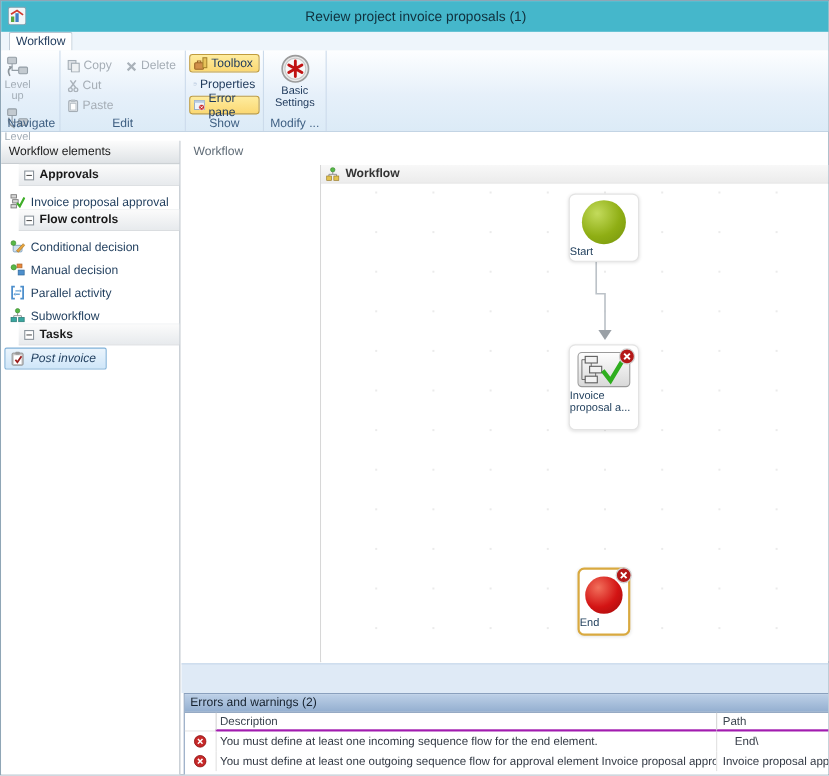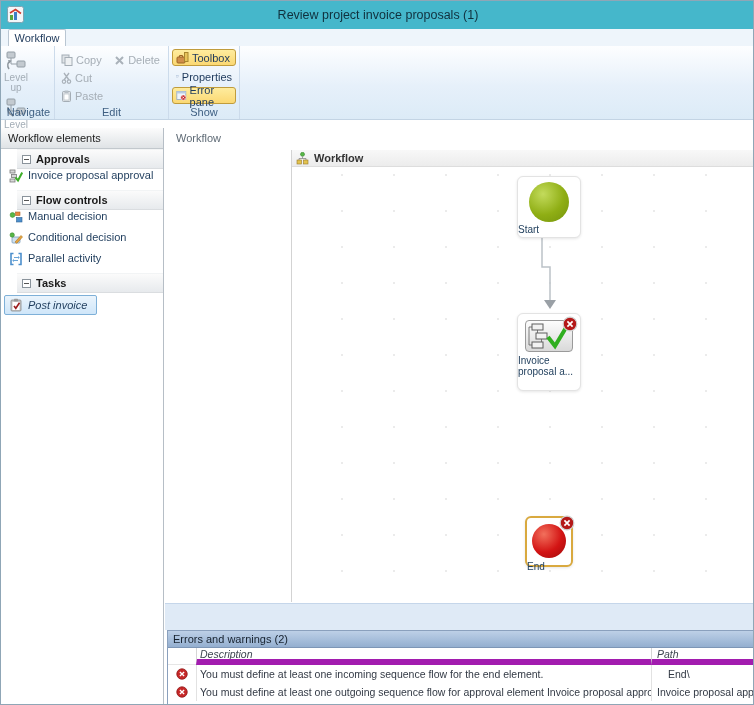--- a/index.html
+++ b/index.html
@@ -47,21 +47,21 @@
   
   .sidebar{position:absolute;left:0;top:127px;width:163px;height:578px;background:#ffffff;
     border-right:1px solid #b6bec6;}
   .sidebar-header{height:21px;line-height:21px;padding-left:7px;font-size:11px;font-weight:normal;
     color:#1c1c1c;background:linear-gradient(#fcfcfc,#dfe3e6);border-bottom:1px solid #c2c8cd;}
   .section-header{height:20px;line-height:20px;display:flex;align-items:center;gap:5px;
     padding-left:5px;font-size:11px;font-weight:bold;color:#1a1a1a;
     background:linear-gradient(#fbfbfb,#e7eaed);border-bottom:1px solid #dadde0;border-top:1px solid #f2f4f5;margin-left:16px;}
   .collapse-box{width:9px;height:9px;border:1px solid #8a939b;background:#fff;position:relative;flex:none;}
   .collapse-box::after{content:"";position:absolute;left:1px;top:3px;width:5px;height:1px;background:#555;}
-  .side-item{height:21px;display:flex;align-items:flex-start;gap:5px;padding-left:8px;
+  .side-item{height:21px;display:flex;align-items:flex-end;gap:5px;padding-left:8px;
     font-size:11px;color:#1e3c5c;}
   .side-item .ic{width:14px;height:14px;flex:none;}
   .side-item.selected{height:auto;padding:0;margin:2px 0 0 3px;}
   .sel-box{display:inline-flex;align-items:center;gap:5px;padding:2px 9px 2px 4px;
     background:linear-gradient(#eaf4fc,#cfe6f9);border:1px solid #7eb0d8;border-radius:2px;font-style:italic;}
   
   .breadcrumb{position:absolute;left:175px;top:131px;font-size:11px;color:#5f6b76;}
   .canvas{position:absolute;left:290px;top:149px;width:464px;height:452px;
     border-left:1px solid #d3d3d3;}
   .canvas-header{height:17px;background:linear-gradient(#f8f8f8,#ececec);
@@ -73,21 +73,21 @@
     background-size:52px 36px;background-position:24px 26px;overflow:hidden;}
   .node{position:absolute;background:#fff;border:1px solid #e3e3e3;border-radius:6px;
     box-shadow:0 1px 3px rgba(0,0,0,0.10);text-align:left;}
   .node .nlabel{font-size:10px;color:#24425f;line-height:11px;}
   .node-start{left:225px;top:9px;width:64px;height:62px;}
   .start-circle{width:40px;height:40px;border-radius:50%;margin:5px auto 2px auto;
     background:radial-gradient(circle at 35% 30%,#c3db5c,#8fae14 55%,#74930c);}
   .node-approval{left:225px;top:146px;width:64px;height:78px;}
   .appr-box{width:48px;height:32px;margin:6px auto 3px auto;border:1px solid #9a9a9a;border-radius:4px;
     background:linear-gradient(#fdfdfd,#d9d9d9);}
-  .node-end{left:233px;top:349px;width:48px;height:51px;border:2px solid #d9a93f;border-radius:6px;}
+  .node-end{left:233px;top:349px;width:48px;height:62px;border:2px solid #d9a93f;border-radius:6px;}
   .end-circle{width:34px;height:34px;border-radius:50%;margin:6px auto 3px auto;
     background:radial-gradient(circle at 35% 30%,#f2705c,#d31414 55%,#9e0a0a);}
   .badge{position:absolute;width:16px;height:16px;}
   .badge-appr{top:2px;right:2px;}
   .badge-end{top:-3px;right:-4px;}
   .connector{position:absolute;left:0;top:0;pointer-events:none;}
   
   .bottom-strip{position:absolute;left:164px;top:602px;width:590px;height:27px;
     background:#dfeaf6;border-top:1px solid #c5d6ea;}
   .errors-panel{position:absolute;left:166px;top:629px;width:588px;height:76px;
@@ -95,21 +95,21 @@
   .errors-header{height:17px;line-height:16px;padding-left:5px;font-size:11px;color:#16212e;
     background:linear-gradient(#bdd0e7,#94afd0);border-bottom:1px solid #7d96b6;}
   .etable{width:100%;font-size:10.5px;color:#333a45;}
   .erow2{display:flex;height:18px;align-items:center;}
   .ehead{height:17px;color:#3c4650;}
   .ecol-icon{width:28px;flex:none;display:flex;justify-content:center;align-items:center;}
   .ecol-desc{width:455px;flex:none;padding-left:3px;border-left:1px solid #e2e2e2;
     white-space:nowrap;overflow:hidden;height:100%;display:flex;align-items:center;}
   .ecol-path{flex:1;padding-left:5px;border-left:1px solid #e2e2e2;
     white-space:nowrap;overflow:hidden;height:100%;display:flex;align-items:center;}
-  .ehead .ecol-desc,.ehead .ecol-path{border-left:1px solid #d5d5d5;border-bottom:6px solid #a21caf;font-style:italic;}
+  .ehead .ecol-desc,.ehead .ecol-path{border-left:1px solid #d5d5d5;border-bottom:2px solid #a21caf;}
   .ehead .ecol-icon{border-bottom:1px solid #e6e6e6;height:100%;}
   .path-indent{padding-left:16px;}
   .eicon{width:12px;height:12px;}
 </style>
 </head>
 <body>
 
 <div id="window">
 
   <div class="titlebar">
@@ -213,20 +213,31 @@
           <rect x="1" y="1.5" width="11" height="10" fill="#eef4fb" stroke="#93a9c4"></rect>
           <rect x="1" y="1.5" width="11" height="2.5" fill="#b8cbe2"></rect>
           <circle cx="9" cy="9" r="3.2" fill="#c62828" stroke="#fff" stroke-width="0.7"></circle>
           <path d="M7.8 7.8 L10.2 10.2 M10.2 7.8 L7.8 10.2" stroke="#fff" stroke-width="1"></path>
         </svg>
         <span>Error pane</span>
       </div>
       <div class="group-label">Show</div>
     </div>
 
+    <div class="rgroup g-modify">
+      <div>
+        <svg class="ic" viewBox="0 0 27 27">
+          <circle cx="13.5" cy="13.5" r="12" fill="#e8e8e8" stroke="#9b9b9b" stroke-width="1.5"></circle>
+          <circle cx="13.5" cy="13.5" r="9.5" fill="#f7f7f7" stroke="#c9c9c9"></circle>
+          <path d="M13.5 6.5 V20.5 M7.5 10 L19.5 17 M19.5 10 L7.5 17" stroke="#c01212" stroke-width="2.6" stroke-linecap="round"></path>
+        </svg>
+        <div class="lbl">Basic Settings</div>
+      </div>
+      <div class="group-label">Modify ...</div>
+    </div>
   </div>
 
   <div class="sidebar">
     <div class="sidebar-header">Workflow elements</div>
 
     <div class="section-header">
       <span class="collapse-box"></span>
       <span>Approvals</span>
     </div>
     <div class="side-item">
@@ -238,41 +249,50 @@
       </svg>
       <span>Invoice proposal approval</span>
     </div>
 
     <div class="section-header">
       <span class="collapse-box"></span>
       <span>Flow controls</span>
     </div>
     <div class="side-item">
       <svg class="ic" viewBox="0 0 14 14">
+        <rect x="3" y="6" width="8" height="6" rx="1" fill="#cfe0ee" stroke="#7b9cba" stroke-width="0.8"></rect>
+        <circle cx="3.2" cy="4" r="2.2" fill="#57b847" stroke="#3c8a30" stroke-width="0.6"></circle>
+        <path d="M6 11 L12 4.5 L13.5 6 L7.8 12.3 Z" fill="#e8a33d" stroke="#a8751f" stroke-width="0.6"></path>
+      </svg>
+      <span>Conditional decision</span>
+    </div>
+    <div class="side-item">
+      <svg class="ic" viewBox="0 0 14 14">
         <circle cx="3.5" cy="5" r="2.4" fill="#57b847" stroke="#3c8a30" stroke-width="0.6"></circle>
         <rect x="6.5" y="2" width="4.5" height="3.5" fill="#e8883d" stroke="#a8622a" stroke-width="0.6"></rect>
         <rect x="7.5" y="7.5" width="5.5" height="4.5" fill="#4d8fcc" stroke="#2f6496" stroke-width="0.6"></rect>
       </svg>
       <span>Manual decision</span>
     </div>
     <div class="side-item">
       <svg class="ic" viewBox="0 0 14 14">
-        <rect x="3" y="6" width="8" height="6" rx="1" fill="#cfe0ee" stroke="#7b9cba" stroke-width="0.8"></rect>
-        <circle cx="3.2" cy="4" r="2.2" fill="#57b847" stroke="#3c8a30" stroke-width="0.6"></circle>
-        <path d="M6 11 L12 4.5 L13.5 6 L7.8 12.3 Z" fill="#e8a33d" stroke="#a8751f" stroke-width="0.6"></path>
-      </svg>
-      <span>Conditional decision</span>
-    </div>
-    <div class="side-item">
-      <svg class="ic" viewBox="0 0 14 14">
         <path d="M4.5 1.5 H2 V12.5 H4.5 M9.5 1.5 H12 V12.5 H9.5" fill="none" stroke="#4d8fcc" stroke-width="1.6"></path>
         <path d="M5 5.5 H9 M9 8.5 H5" stroke="#6aa5d8" stroke-width="1.2"></path>
         <path d="M9 4 L10.8 5.5 L9 7 Z M5 7 L3.2 8.5 L5 10 Z" fill="#6aa5d8"></path>
       </svg>
       <span>Parallel activity</span>
+    </div>
+    <div class="side-item">
+      <svg class="ic" viewBox="0 0 14 14">
+        <circle cx="7" cy="2.5" r="2" fill="#57b847" stroke="#3c8a30" stroke-width="0.6"></circle>
+        <path d="M7 4.5 V7 M3.5 7 H10.5 M3.5 7 V8.5 M10.5 7 V8.5" stroke="#8a8a8a" stroke-width="0.8" fill="none"></path>
+        <rect x="1" y="8.5" width="5" height="4" fill="#3aa6a0" stroke="#22756f" stroke-width="0.6"></rect>
+        <rect x="8" y="8.5" width="5" height="4" fill="#3aa6a0" stroke="#22756f" stroke-width="0.6"></rect>
+      </svg>
+      <span>Subworkflow</span>
     </div>
 
     <div class="section-header">
       <span class="collapse-box"></span>
       <span>Tasks</span>
     </div>
     <div class="side-item selected">
       <span class="sel-box">
         <svg class="ic" width="14" height="14" viewBox="0 0 14 14">
           <rect x="2" y="2" width="10" height="11" rx="1" fill="#c9c9c9" stroke="#8a8a8a" stroke-width="0.8"></rect>

